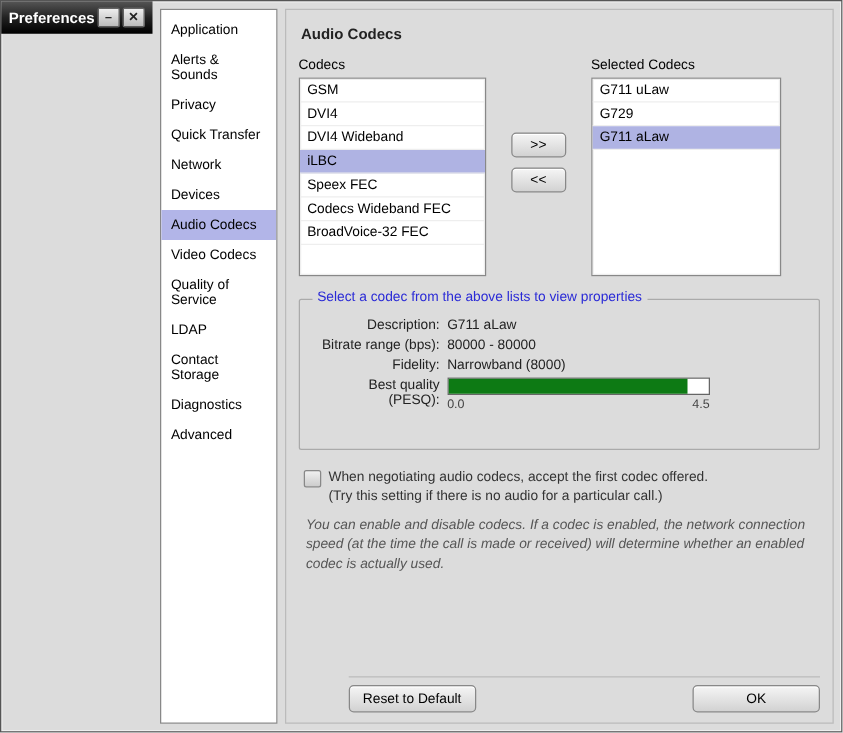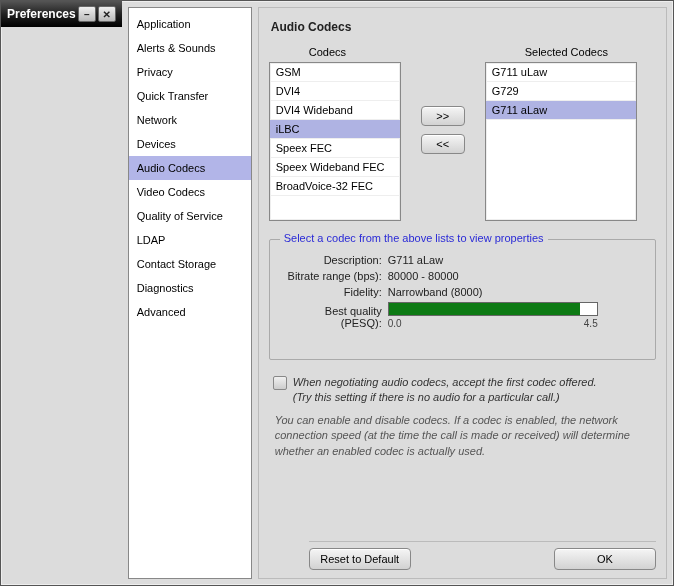--- a/index.html
+++ b/index.html
@@ -44,21 +44,21 @@
     font-size: 10px;
     cursor: pointer;
   }
   .content {
     flex: 1;
     display: flex;
     padding: 6px;
     gap: 6px;
   }
   .sidebar {
-    width: 124px;
+    width: 94px;
     background: #fff;
     border: 1px solid #888;
     display: flex;
     flex-direction: column;
     padding: 4px 0;
     overflow: auto;
   }
   .sidebar-item {
     padding: 6px 8px;
     cursor: pointer;
@@ -83,24 +83,23 @@
   }
   .codec-area {
     display: flex;
     gap: 20px;
     align-items: flex-start;
     margin-bottom: 18px;
   }
   .codec-col { flex: 0 0 auto; }
   .list-label {
     margin-bottom: 4px;
-    margin-left: 40px;
   }
   .codec-list {
-    width: 132px;
+    width: 150px;
     height: 159px;
     background: #fff;
     border: 1px solid #888;
     overflow-y: scroll;
     box-shadow: inset 0 0 0 1px #eee;
   }
   .codec-list.selected-list {
     width: 152px;
     overflow-y: auto;
   }
@@ -146,21 +145,21 @@
   .fieldset-legend {
     position: absolute;
     top: -8px;
     left: 10px;
     background: #dcdcdc;
     padding: 0 4px;
     color: #2a2ad6;
   }
   .prop-row {
     display: flex;
-    align-items: flex-end;
+    align-items: flex-start;
     margin: 4px 0;
   }
   .prop-label {
     width: 106px;
     text-align: right;
     padding-right: 6px;
     color: #222;
   }
   .prop-value { color: #222; }
   .quality-bar-wrap {
@@ -198,21 +197,20 @@
     width: 14px;
     height: 14px;
     background: linear-gradient(to bottom, #f0f0f0, #ccc);
     border: 1px solid #888;
     border-radius: 2px;
     margin-right: 6px;
     flex-shrink: 0;
   }
   .help-text {
     color: #333;
-    font-style: italic;
   }
   .hint-text {
     color: #555;
     font-style: italic;
     margin: 8px 6px 0 6px;
     line-height: 1.4;
   }
   .footer {
     margin-top: auto;
     padding-top: 6px;
@@ -262,21 +260,21 @@
 
       <div class="codec-area">
         <div class="codec-col">
           <div class="list-label">Codecs</div>
           <div class="codec-list">
             <div class="codec-item">GSM</div>
             <div class="codec-item">DVI4</div>
             <div class="codec-item">DVI4 Wideband</div>
             <div class="codec-item selected">iLBC</div>
             <div class="codec-item">Speex FEC</div>
-            <div class="codec-item">Speex Wideband FEC</div>
+            <div class="codec-item">Codecs Wideband FEC</div>
             <div class="codec-item">BroadVoice-32 FEC</div>
           </div>
         </div>
 
         <div class="move-btns">
           <div class="btn">&gt;&gt;</div>
           <div class="btn">&lt;&lt;</div>
         </div>
 
         <div class="codec-col">

